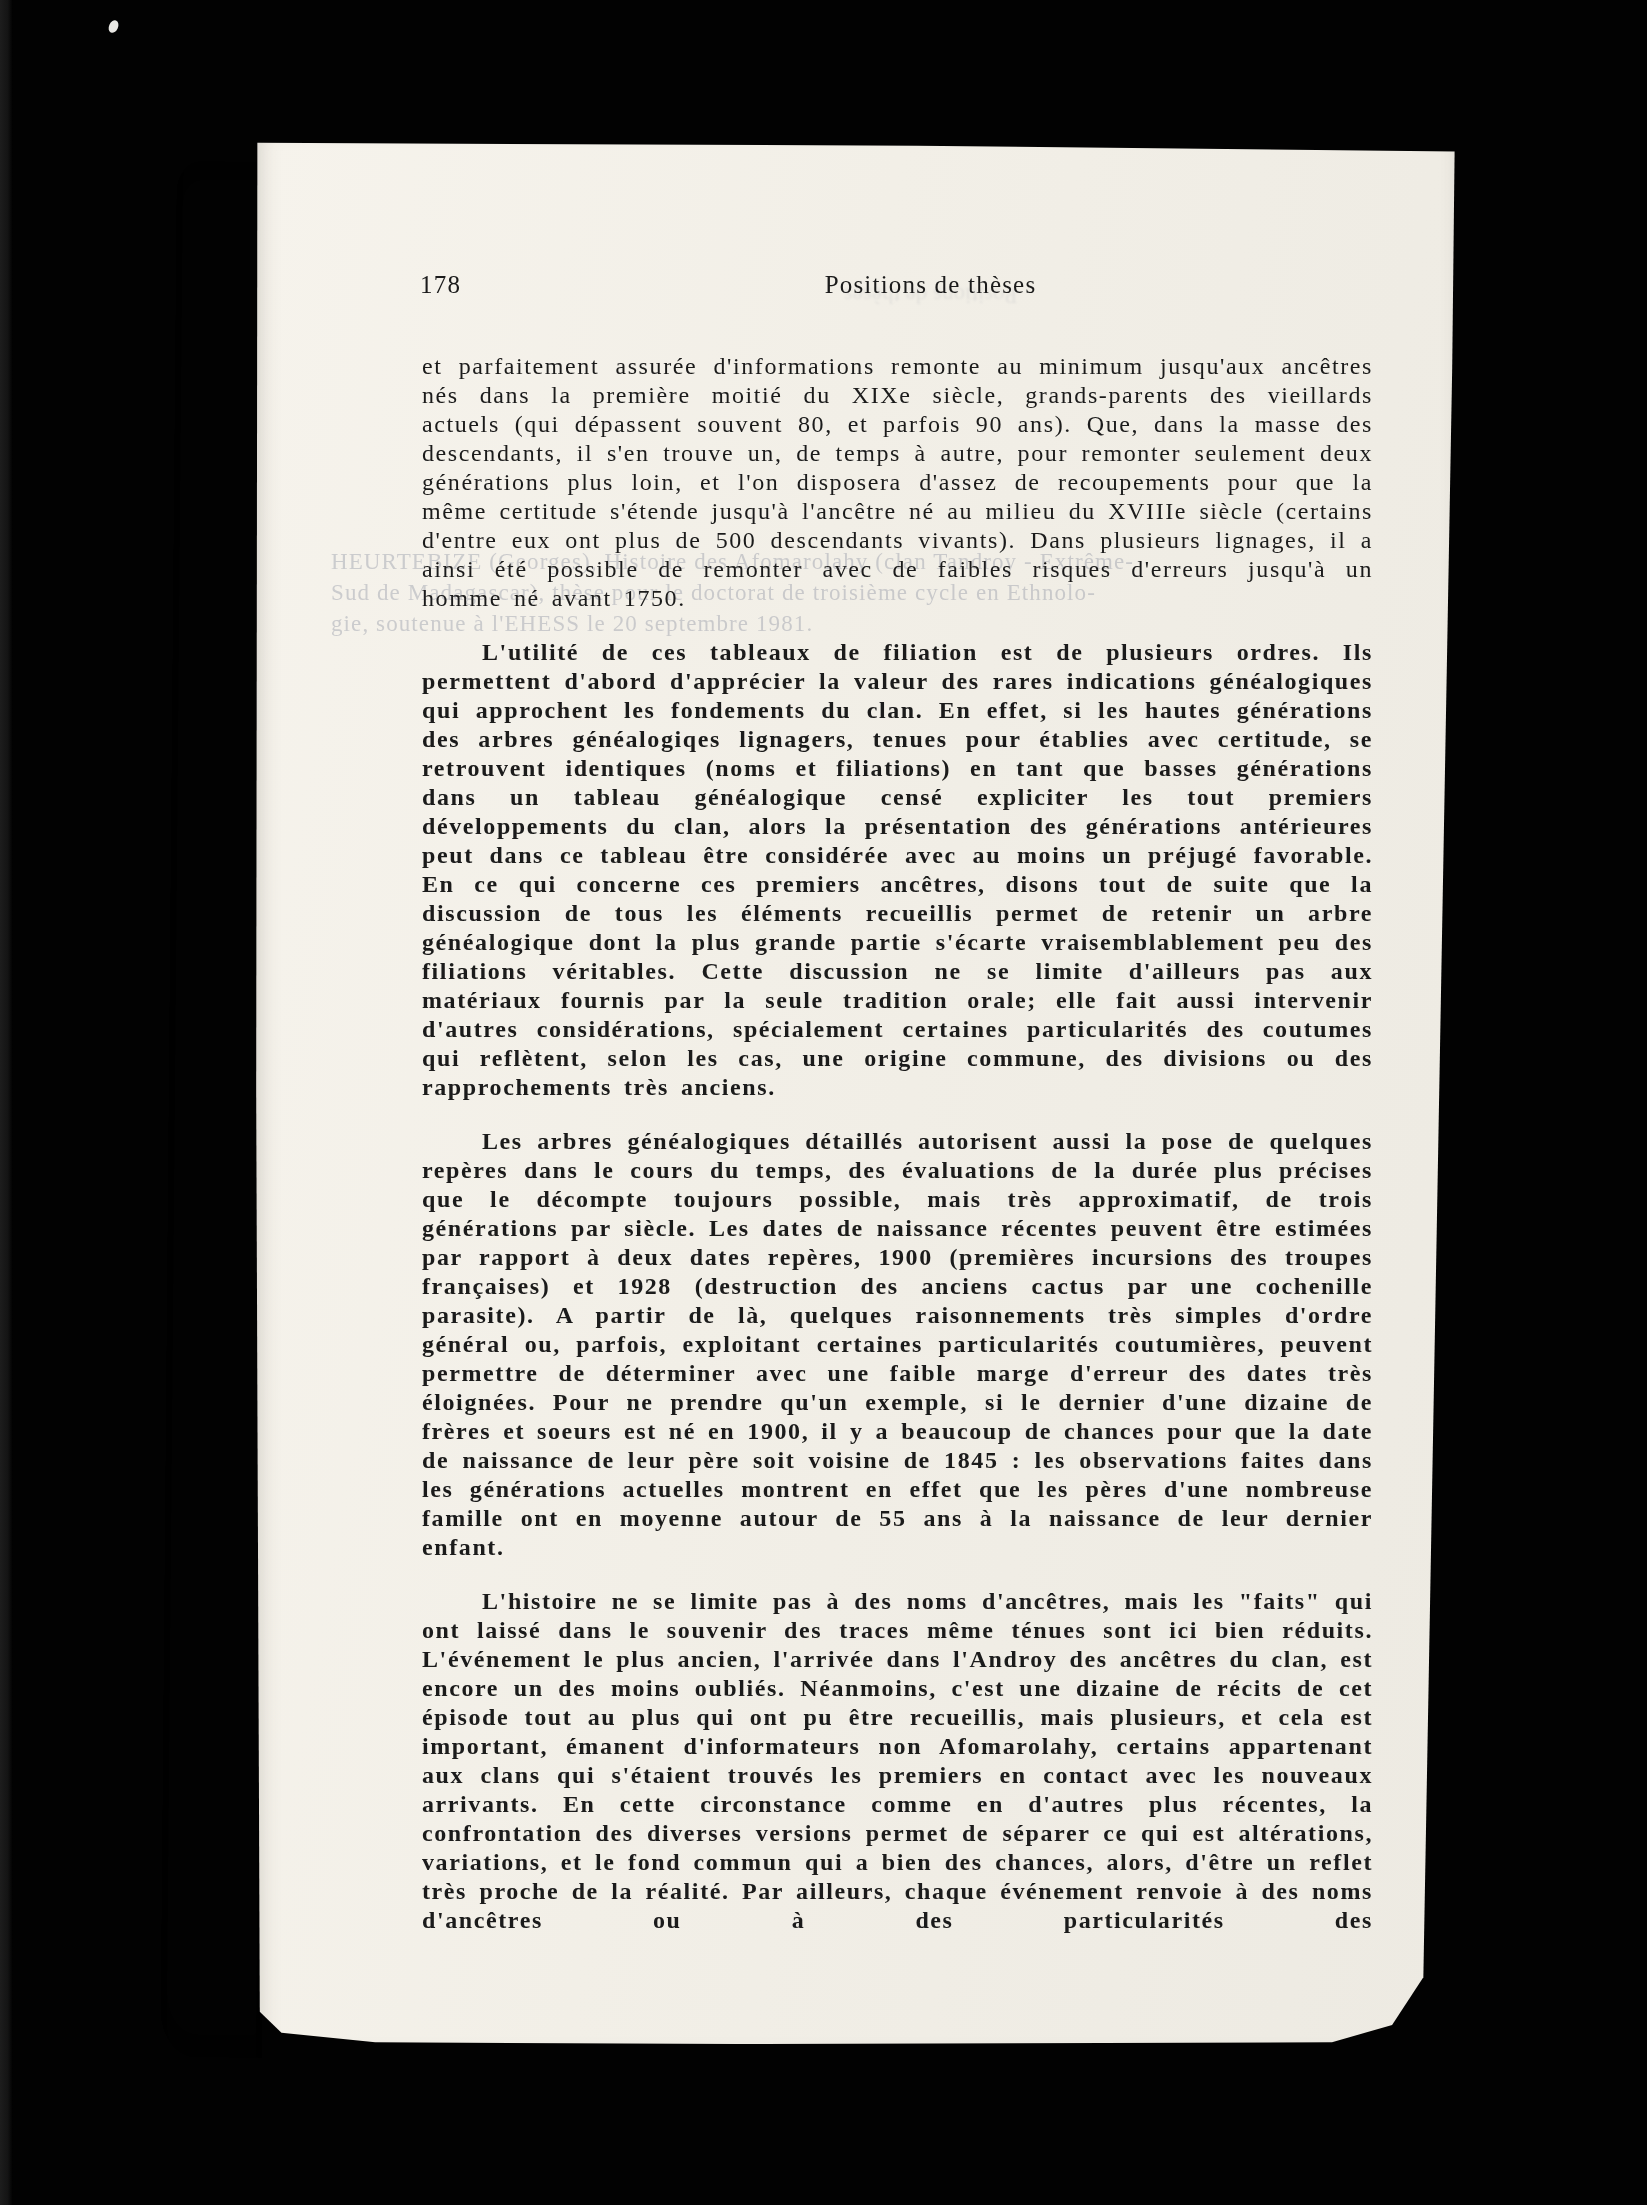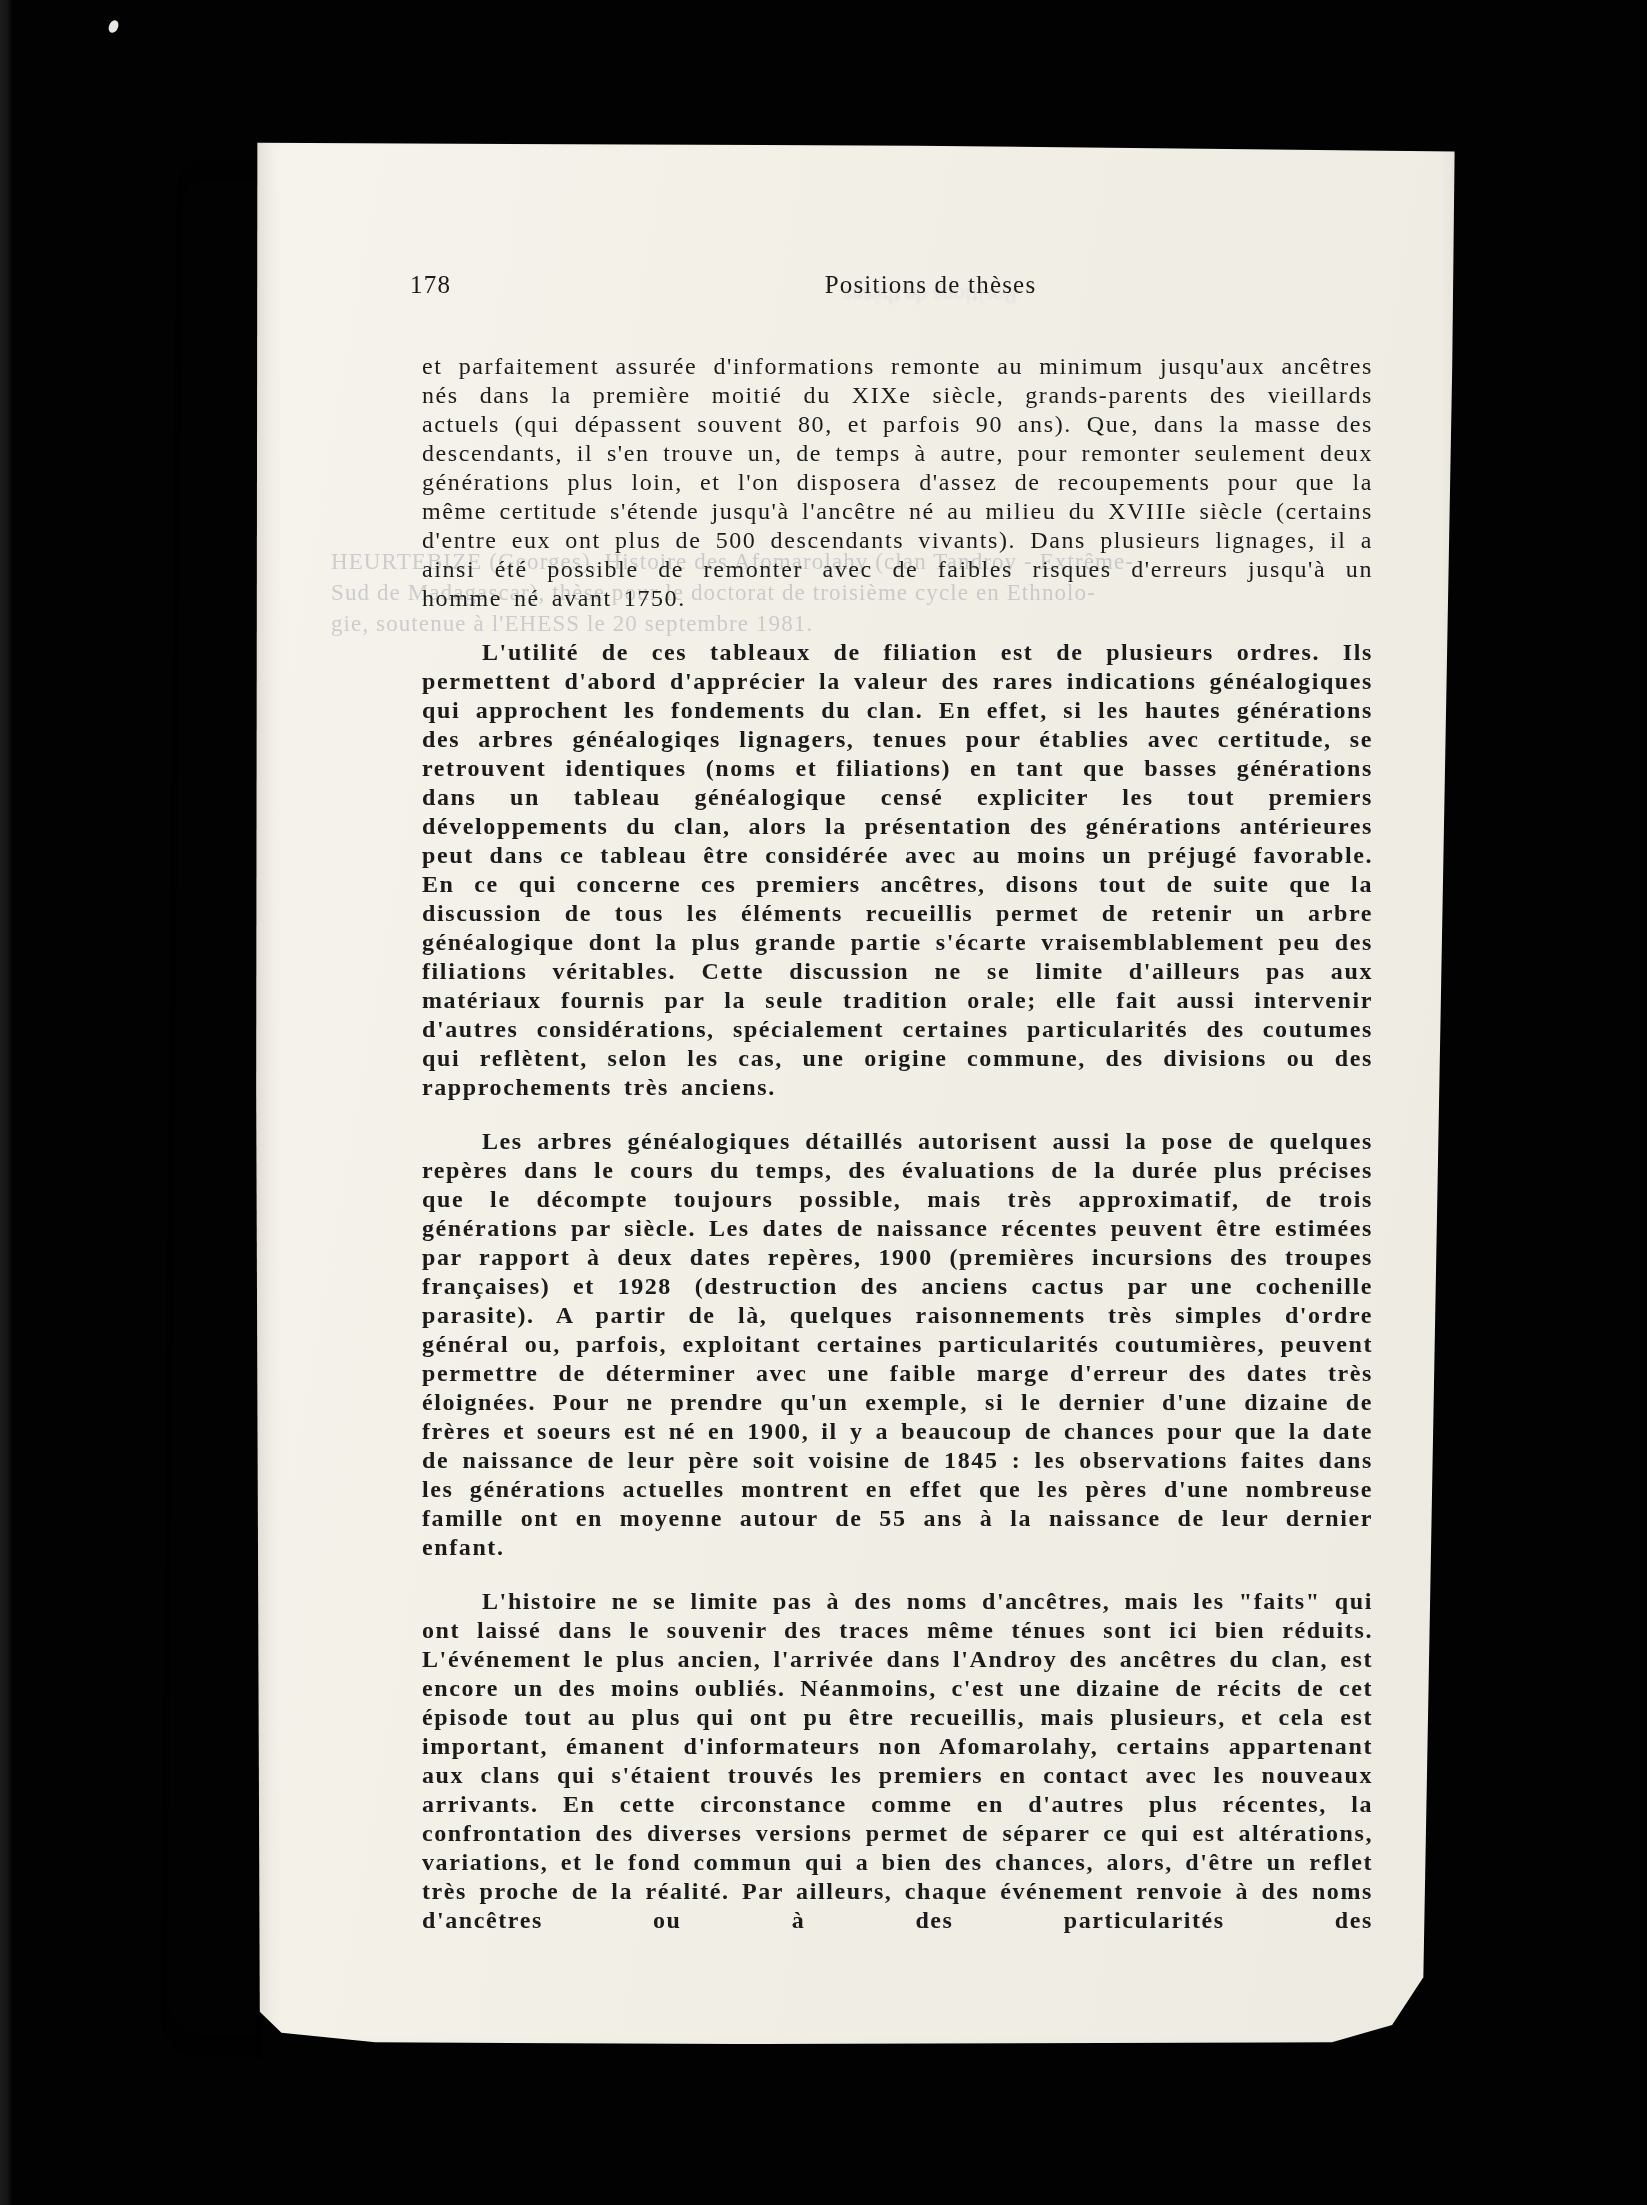--- a/index.html
+++ b/index.html
@@ -58,21 +58,21 @@
     width: 1202px; height: 1907px;
     background: linear-gradient(100deg, #f6f3ec 0%, #f2efe7 42%, #edeae2 100%);
     clip-path: polygon(0.2% 0.2%, 55% 0.35%, 99.8% 0.65%, 99.6% 12%,
                        97.2% 96.4%, 94.6% 98.9%, 89.6% 99.8%, 40% 99.9%,
                        10% 99.8%, 2.2% 99.3%, 0.4% 98.2%, 0.1% 50%);
     box-shadow: inset 17.6px 0 23px -16px rgba(70,65,55,0.25),
                 inset -10.6px 0 17.6px -12.4px rgba(70,65,55,0.18);
   }
   .pagenum {
     position: absolute;
-    left: 155px; top: 132px;
+    left: 165px; top: 132px;
     z-index: 2;
     font-size: 25px;
     color: #1b1b1b;
     letter-spacing: 1.3px;
   }
   .title {
     position: absolute;
     left: 188px; top: 132px;
     width: 975px;
     z-index: 2;

